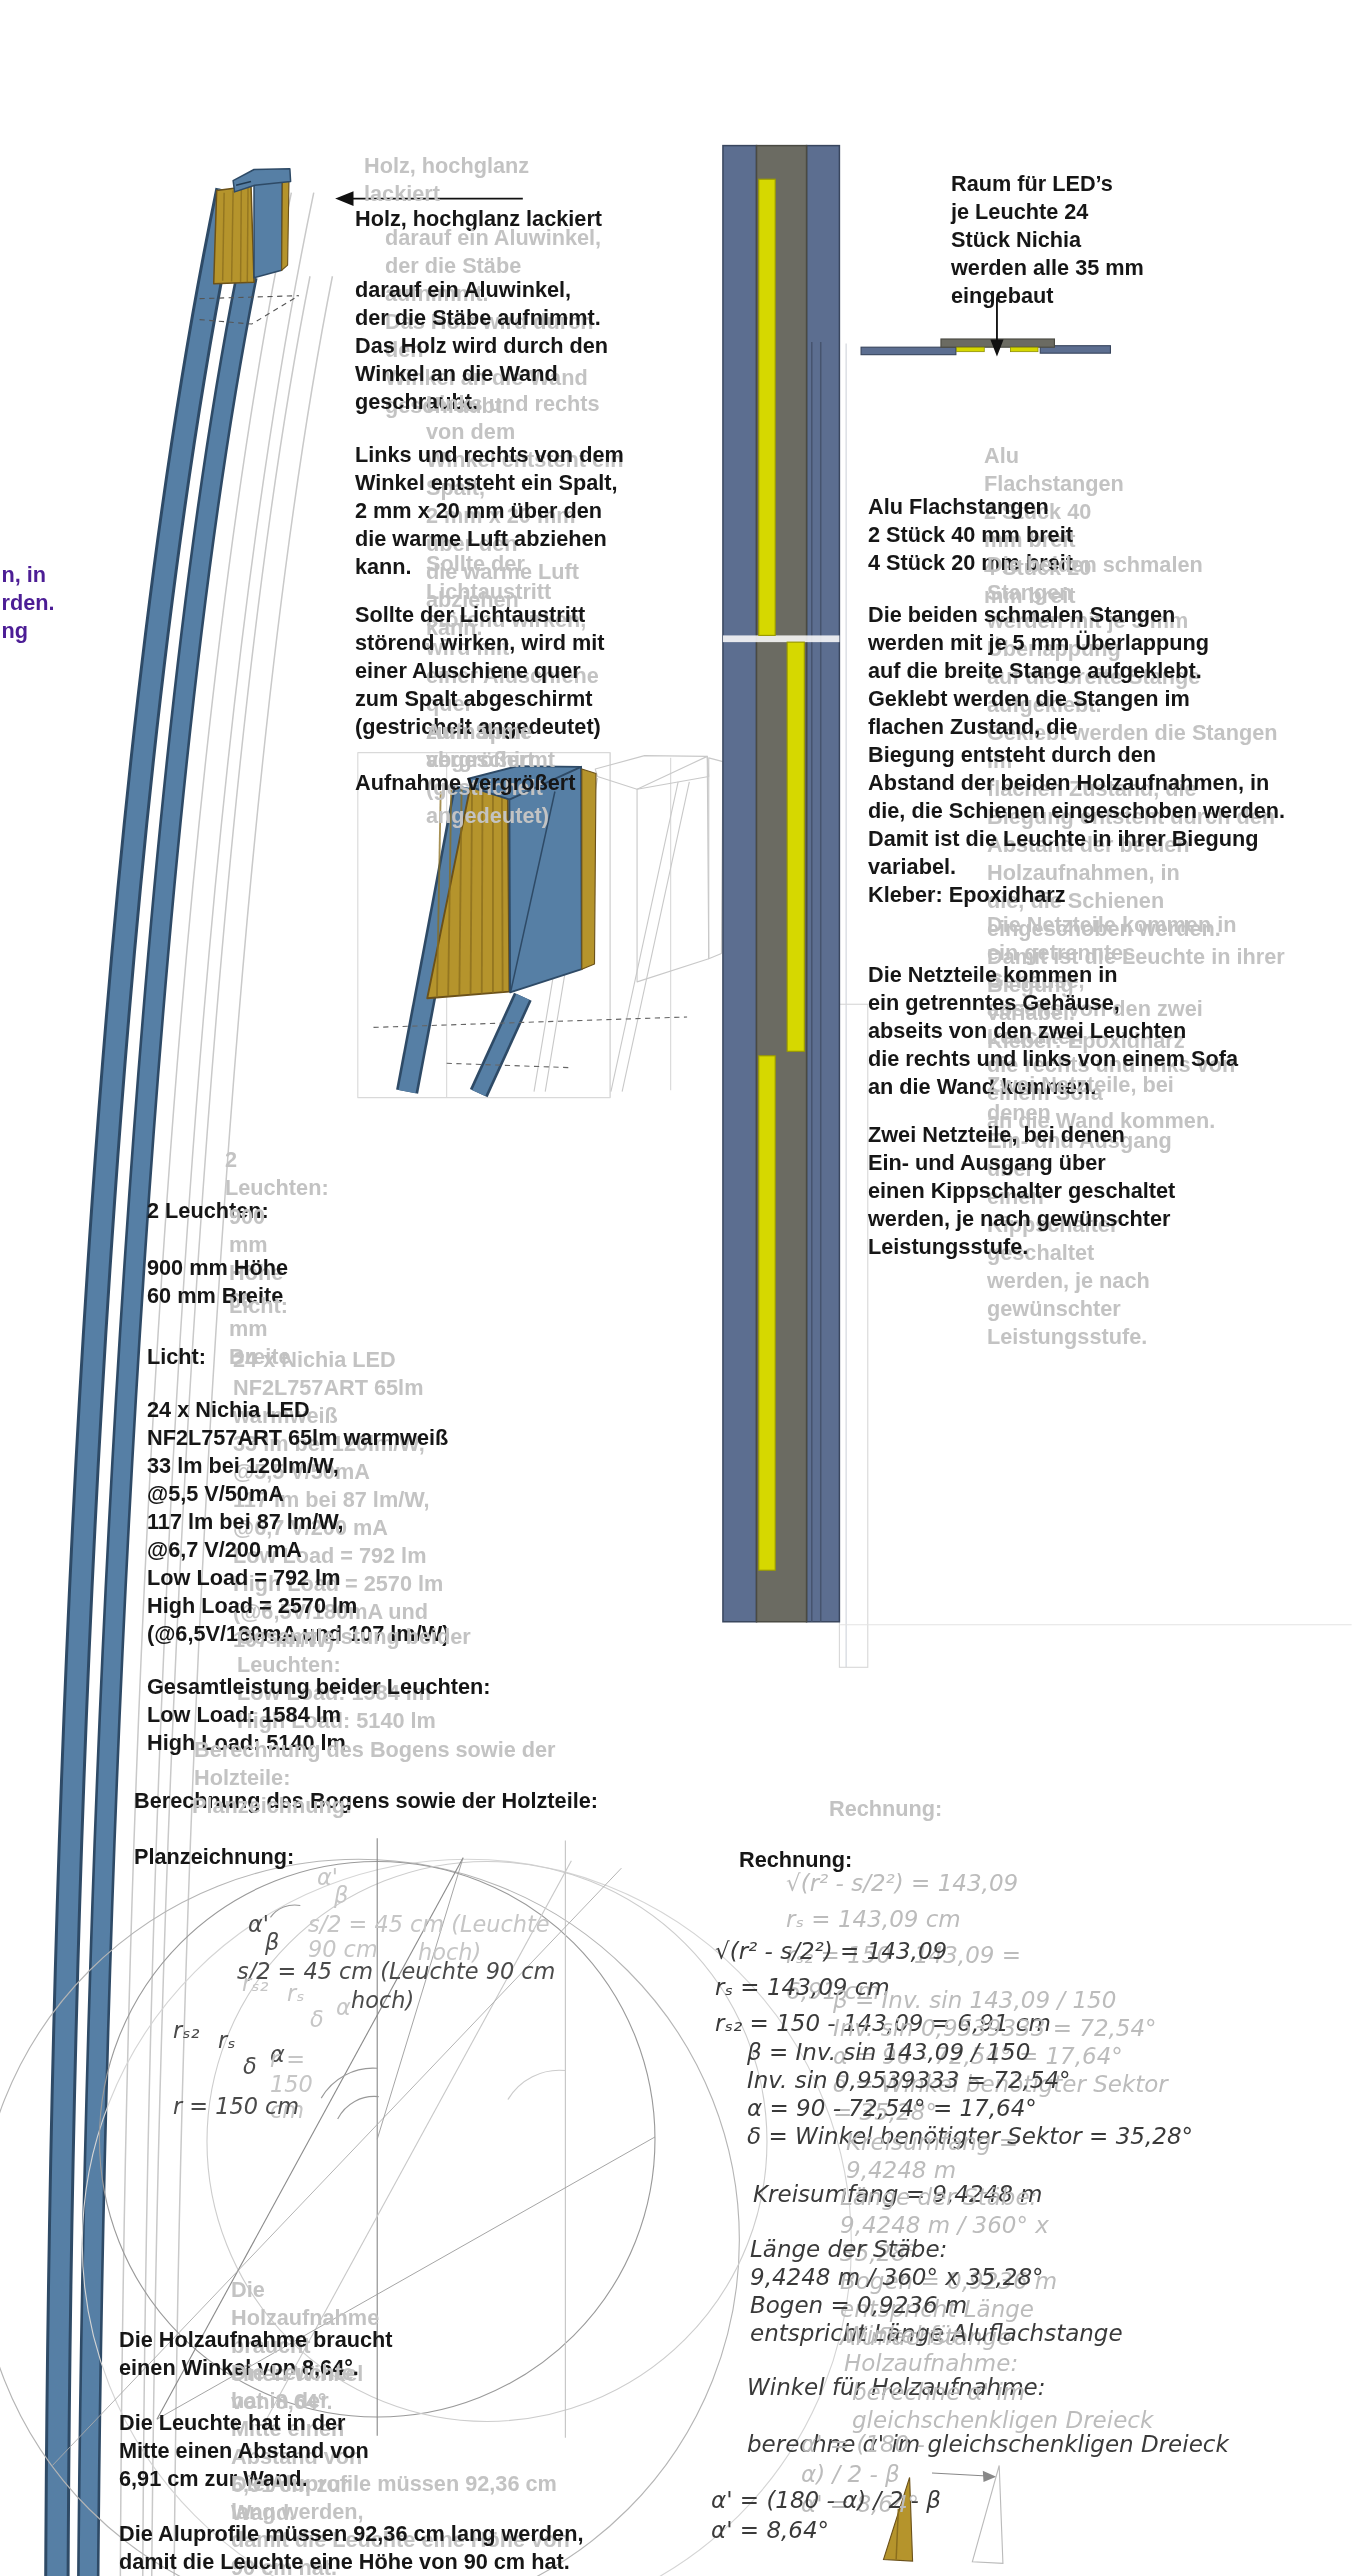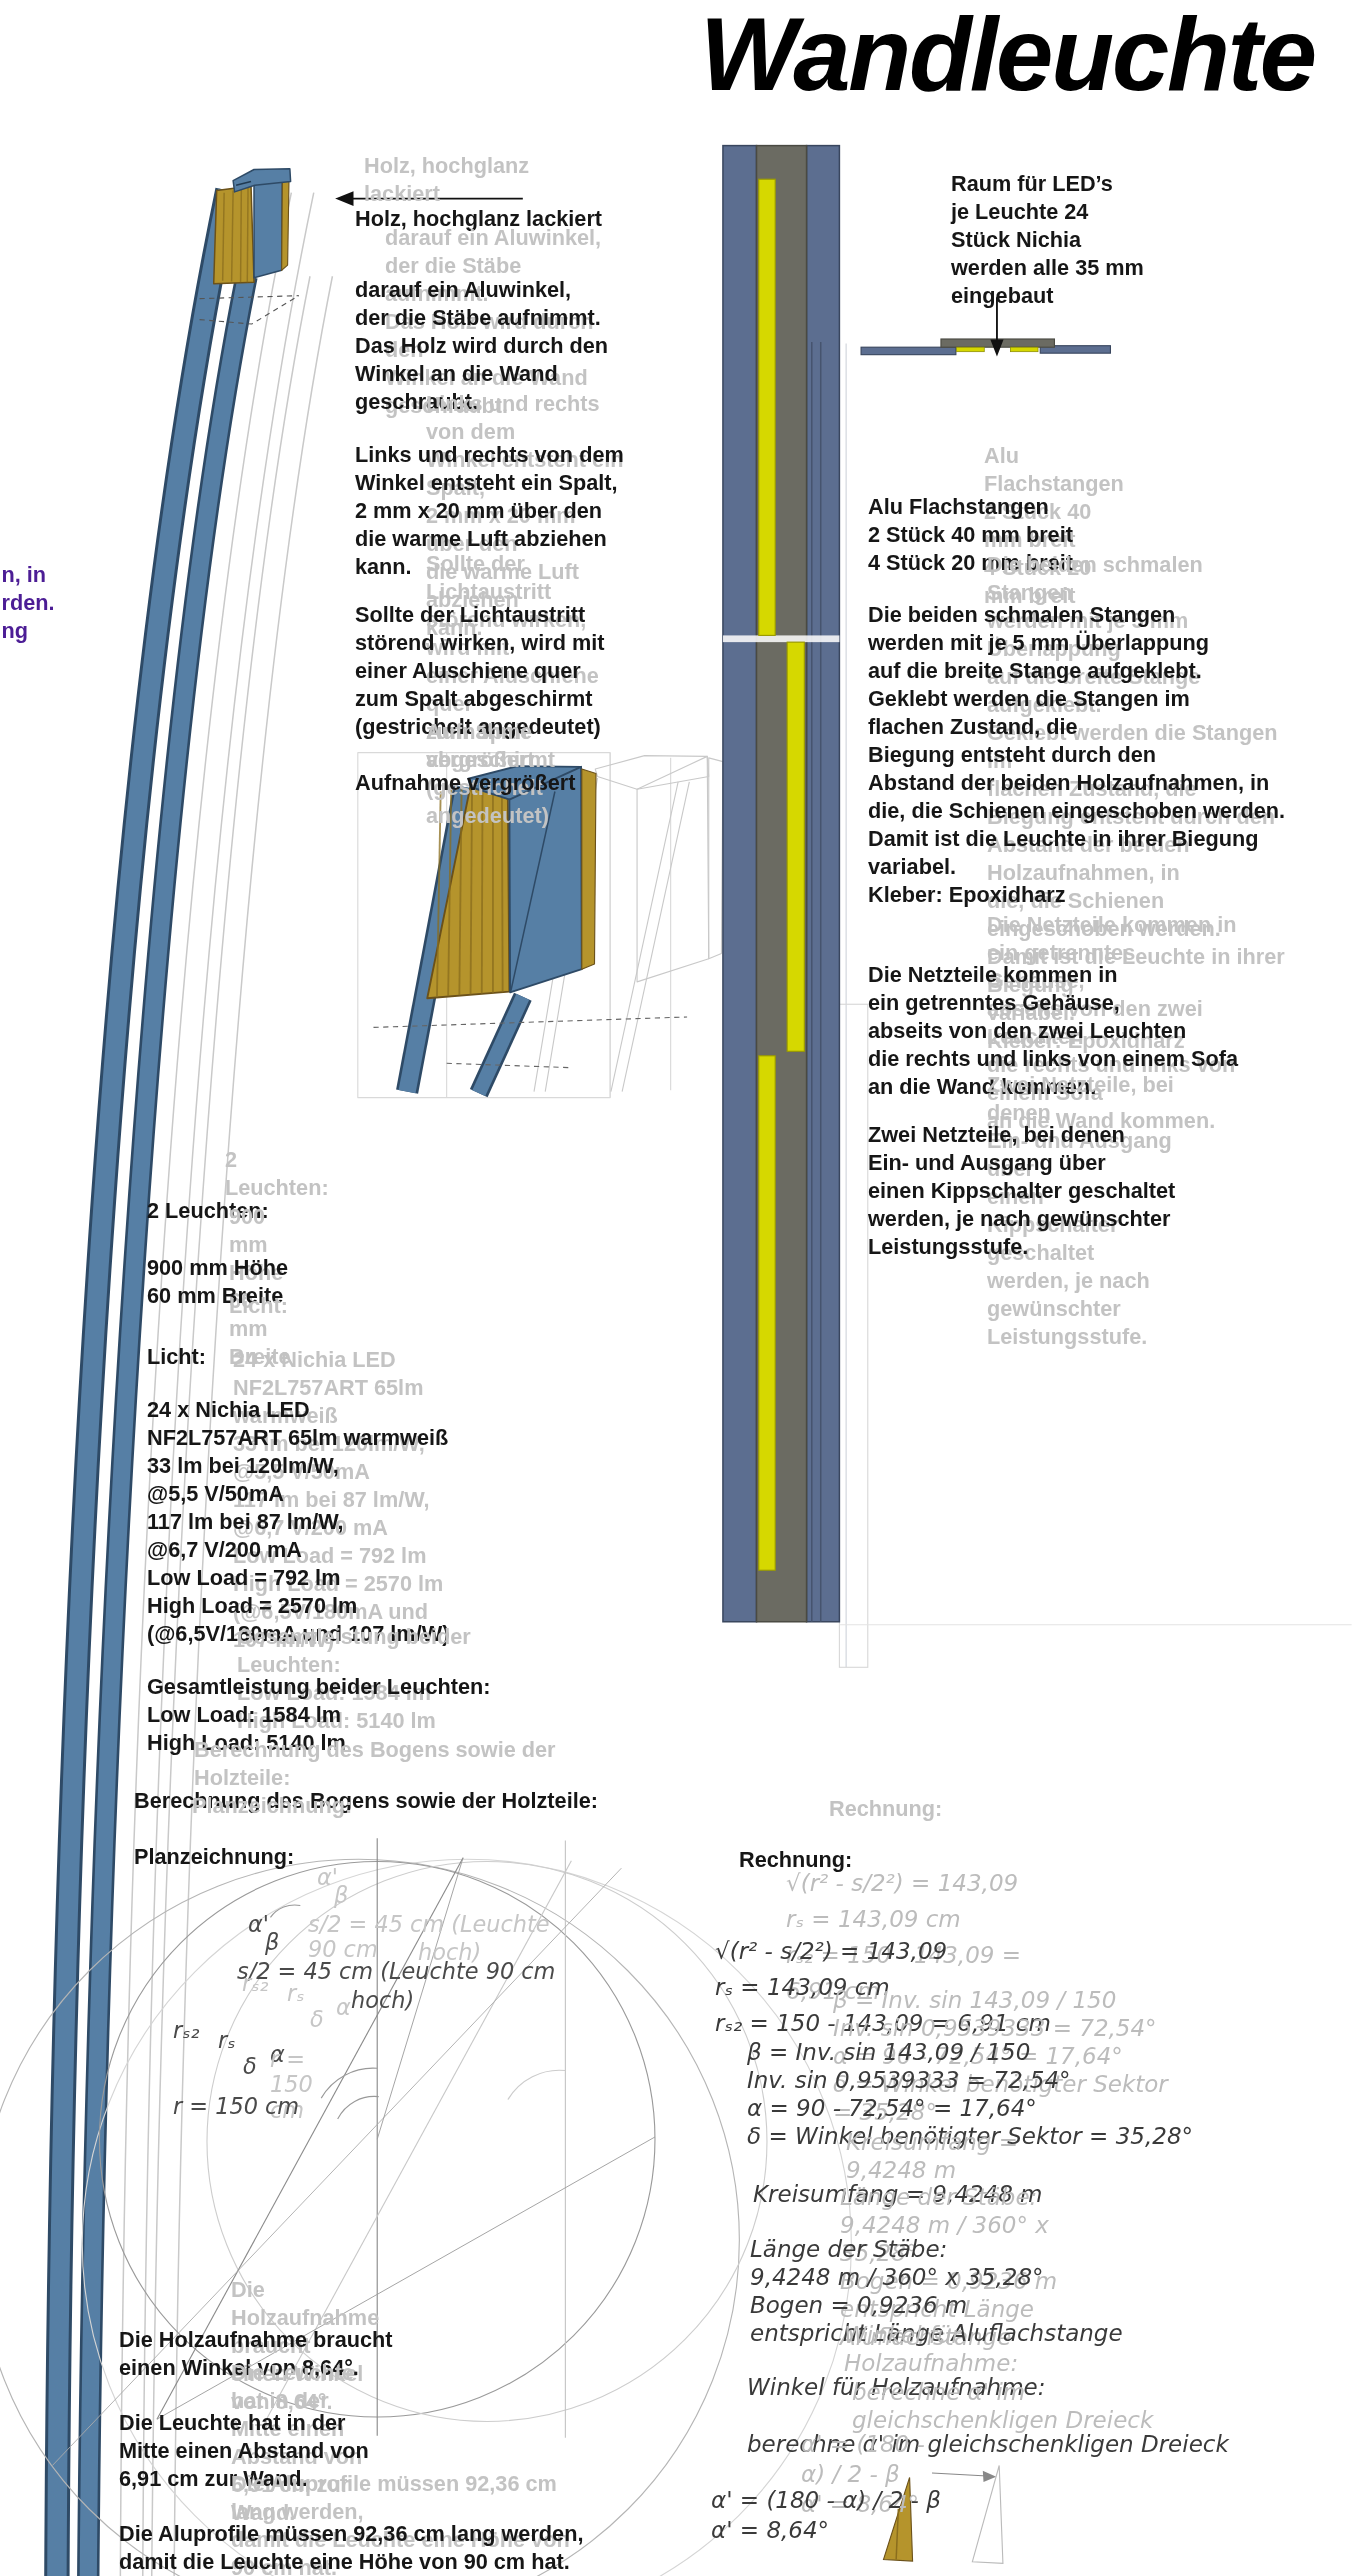--- a/index.html
+++ b/index.html
@@ -143,21 +143,20 @@
 
     <g>
       <line x1="1248" y1="3312" x2="1322" y2="3316" stroke="#888" stroke-width="1.5"></line>
       <polygon points="1334,3317 1316,3309 1317,3324" fill="#888"></polygon>
       <polygon points="1183,3428 1218,3318 1222,3430" fill="#b5942c" stroke="#6b511a" stroke-width="1.5"></polygon>
       <line x1="1203" y1="3360" x2="1200" y2="3428" stroke="#8a6d1d" stroke-width="2"></line>
       <polygon points="1302,3431 1338,3302 1343,3433" fill="none" stroke="#bbb" stroke-width="1.5"></polygon>
     </g>
   </svg>
 
-  <div class="title">Wandleuchte</div>
 
   <div class="frag">n, in
 rden.
 ng</div>
 
   <div class="tb" style="left:355px;top:149px;--gx:9px;--gy:3px">
     <span class="ghost">Holz, hochglanz lackiert</span>
     <span class="main">Holz, hochglanz lackiert</span>
   </div>
 

